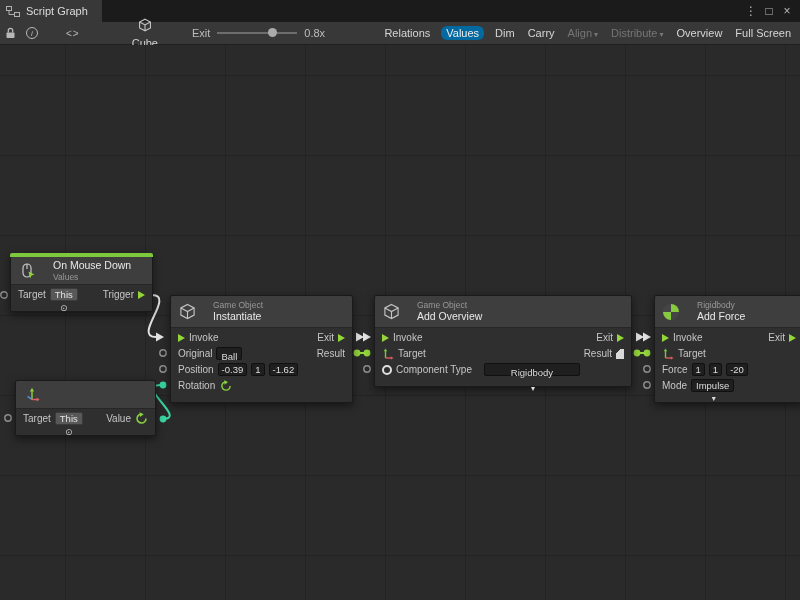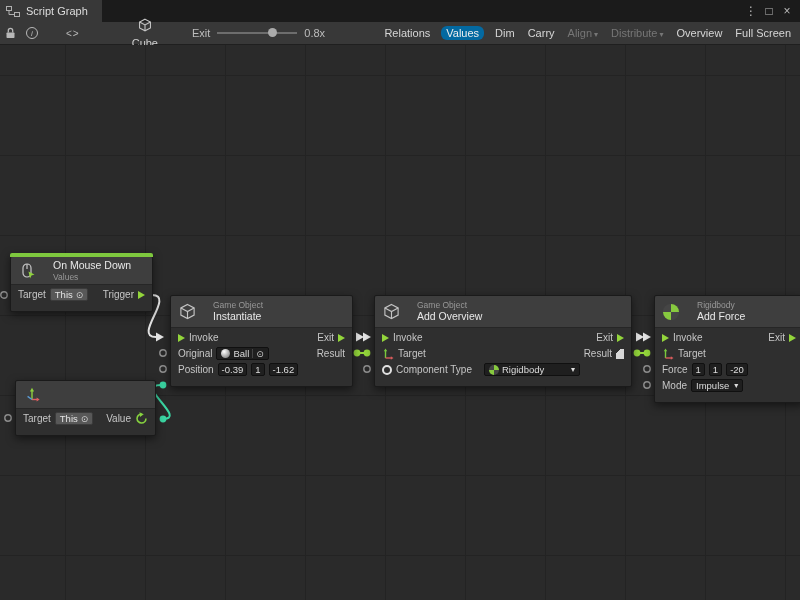--- a/index.html
+++ b/index.html
@@ -61,21 +61,21 @@
   .ttl { font-size:10.5px; color:#e8e8e8; }
   .nbody { padding:2px 7px 9px; }
   .row { position:relative; display:flex; align-items:center; gap:4px; height:15px; margin-bottom:1px;
     font-size:10px; color:#c6c6c6; white-space:nowrap; }
   .row:last-child { margin-bottom:0; }
   .spacer { flex:1; }
   .plabel { font-size:10px; color:#c6c6c6; }
   .arr { width:0; height:0; border-top:4px solid transparent; border-bottom:4px solid transparent;
     border-left:7px solid #93d53b; display:inline-block; flex:0 0 auto; }
   .chip { display:inline-flex; align-items:center; gap:3px; background:#1f1f1f; border:1px solid #101010;
-    border-radius:2px; padding:0 4px; height:13px; font-size:9.5px; color:#ddd; }
+    border-radius:2px; padding:0 4px; height:13px; font-size:9.5px; color:#ddd;flex-direction:column; }
   .chip.light { background:#585858; border-color:#3b3b3b; color:#e4e4e4; }
   .picker { font-size:9px; color:#cfcfcf; }
   .numf { background:#1f1f1f; border:1px solid #101010; border-radius:2px; padding:0 3px; height:13px;
     font-size:9.5px; color:#ddd; display:inline-flex; align-items:center; }
   .ball-icon { width:9px; height:9px; border-radius:50%;
     background:radial-gradient(circle at 35% 30%, #ffffff, #8e8e8e 75%); }
   .ring-icon { width:10px; height:10px; border:2px solid #e0e0e0; border-radius:50%; flex:0 0 auto; }
   .page-icon { width:8px; height:10px; background:linear-gradient(135deg, transparent 3px, #d8d8d8 0); }
   .rb-icon { border-radius:50%;
     background:conic-gradient(#87c93f 0 25%, #454545 25% 50%, #87c93f 50% 75%, #454545 75% 100%); }
@@ -277,20 +277,29 @@
           </span>
           <span class="spacer"></span>
           <span class="plabel">Result</span>
         </div>
         <div class="row">
           <span class="plabel">Position</span>
           <span class="numf">-0.39</span>
           <span class="numf">1</span>
           <span class="numf">-1.62</span>
         </div>
+        <div class="row">
+          <span class="plabel">Rotation</span>
+          <span class="nicon" style="width:13px">
+            <svg width="12" height="12" viewBox="0 0 14 14">
+                <path d="M11.8 7 A4.8 4.8 0 1 1 7 2.2" fill="none" stroke="#86d23f" stroke-width="1.7"></path>
+                <path d="M4.8 0.4 L9.4 2.3 L5.4 5.4 Z" fill="#86d23f"></path>
+              </svg>
+          </span>
+        </div>
       </div>
     </div>
 
     <div class="node" style="left:374px;top:250px;width:258px">
       <div class="nhead">
         <span class="nicon">
           <svg width="17" height="17" viewBox="0 0 18 18">
               <path d="M9 1.5 L16 5.2 L16 12.8 L9 16.5 L2 12.8 L2 5.2 Z" fill="none" stroke="#c4c4c4" stroke-width="1.2"></path>
               <path d="M2 5.2 L9 9 L16 5.2 M9 9 L9 16.5" fill="none" stroke="#c4c4c4" stroke-width="1.2"></path>
             </svg>

